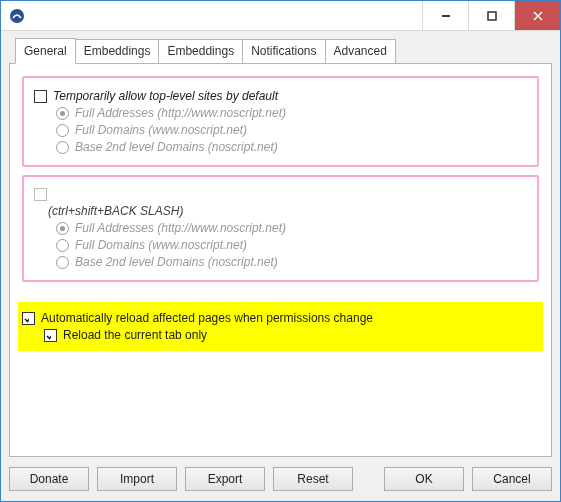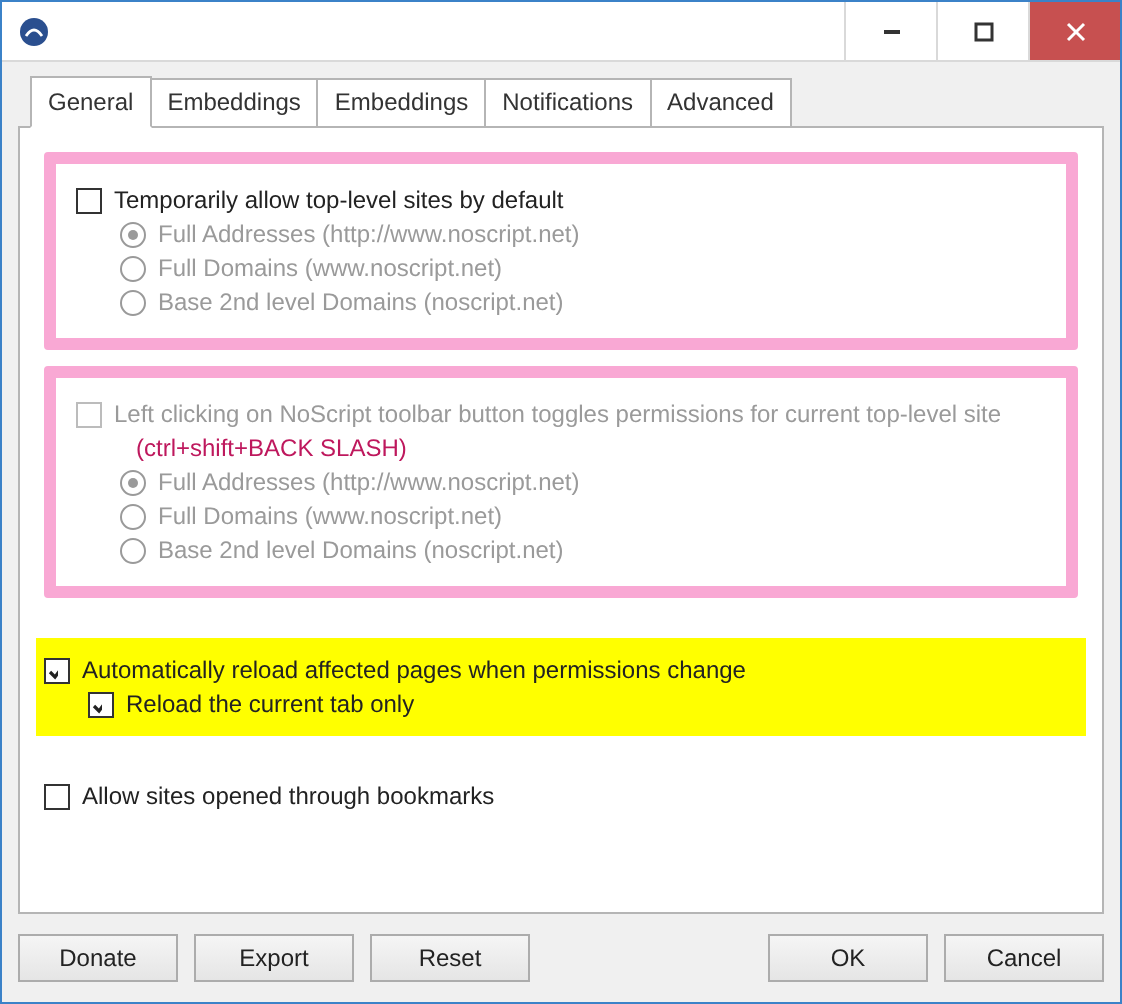--- a/index.html
+++ b/index.html
@@ -9,35 +9,35 @@
 .titlebar-icon { width: 16px; height: 16px; margin: 0 6px 0 8px; }
 .titlebar-title { flex: 1; color: #333; margin-top: 45px; }
 .titlebar-btns { display: flex; height: 100%; }
 .tb-btn { width: 46px; display: flex; align-items: center; justify-content: center; border-left: 1px solid #d9d9d9; }
 .tb-btn.close { background: #c75050; }
 .client { flex: 1; display: flex; flex-direction: column; padding: 8px 8px 10px 8px; background: #f0f0f0; }
 .tabs { display: flex; position: relative; z-index: 2; margin-bottom: -1px; padding-left: 6px; }
 .tab { background: #fff; border: 1px solid #b5b5b5; padding: 4px 8px 5px 8px; margin-right: -1px; color: #333; border-bottom: 1px solid #b5b5b5; }
 .tab.active { border-bottom: 1px solid #fff; position: relative; z-index: 3; padding-top: 5px; margin-top: -1px; }
 .panel { flex: 1; background: #fff; border: 1px solid #b5b5b5; padding: 12px 12px 8px 12px; overflow: hidden; display: flex; flex-direction: column; gap: 8px; }
-.group { border: 6px solid #f9a8d4; border-radius: 2px; padding: 8px 10px 8px 10px; }
+.group { border: 2px solid #f9a8d4; border-radius: 2px; padding: 8px 10px 8px 10px; font-style: italic; }
 .row { display: flex; align-items: center; gap: 6px; margin: 3px 0; }
 .row.indent1 { margin-left: 22px; }
 .row label { color: #222; }
 .disabled label { color: #9a9a9a; }
 .check { width: 13px; height: 13px; border: 1px solid #333; display: inline-flex; align-items: center; justify-content: center; background: #fff; flex-shrink: 0; }
 .check.disabled { border-color: #bcbcbc; }
 .check.checked::after { content: ""; width: 9px; height: 9px; background: none; }
 .check.checked svg { display: block; }
 .check svg { display: none; }
 .check.checked { }
 .radio { width: 13px; height: 13px; border: 1px solid #9a9a9a; border-radius: 50%; display: inline-flex; align-items: center; justify-content: center; background: #fff; flex-shrink: 0; }
 .radio.selected::after { content: ""; width: 5px; height: 5px; background: #9a9a9a; border-radius: 50%; }
 .highlight { background: #ffff00; padding: 6px 6px 6px 4px; margin: 12px -4px; }
-.help { color: #be185d; margin-left: 30px; }
+.help { color: #404040; margin-left: 14px; }
 .btnbar { display: flex; gap: 8px; padding-top: 10px; }
 .btnbar .spacer { flex: 1; }
 .btn { min-width: 80px; height: 24px; border: 1px solid #acacac; background: linear-gradient(#f5f5f5,#e5e5e5); display: flex; align-items: center; justify-content: center; color: #222; }
 .checkmark { stroke: #222; stroke-width: 1.6; fill: none; }
 </style>
 </head>
 <body>
 
 <div class="window">
   <div class="titlebar">
@@ -95,21 +95,20 @@
         <div class="row indent1 disabled">
           <span class="radio"></span>
           <label>Base 2nd level Domains (noscript.net)</label>
         </div>
       </div>
 
 
       <div class="group">
         <div class="row disabled">
           <span class="check disabled"></span>
-          <label>Left clicking on NoScript toolbar button toggles permissions for current top-level site</label>
         </div>
         <div class="help">(ctrl+shift+BACK SLASH)</div>
         <div class="row indent1 disabled">
           <span class="radio selected"></span>
           <label>Full Addresses (http://www.noscript.net)</label>
         </div>
         <div class="row indent1 disabled">
           <span class="radio"></span>
           <label>Full Domains (www.noscript.net)</label>
         </div>
@@ -131,29 +130,26 @@
         <div class="row indent1">
           <span class="check checked">
               <svg width="11" height="11">
                 <polyline class="checkmark" points="2,6 4.5,8.5 9,2.5"></polyline>
               </svg>
             </span>
           <label>Reload the current tab only</label>
         </div>
       </div>
 
-      <div class="row">
-        <span class="check"></span>
-        <label>Allow sites opened through bookmarks</label>
-      </div>
 
     </div>
 
     <div class="btnbar">
       <div class="btn">Donate</div>
+      <div class="btn">Import</div>
       <div class="btn">Export</div>
       <div class="btn">Reset</div>
       <div class="spacer"></div>
       <div class="btn">OK</div>
       <div class="btn">Cancel</div>
     </div>
   </div>
 </div>
 
 </body></html>

